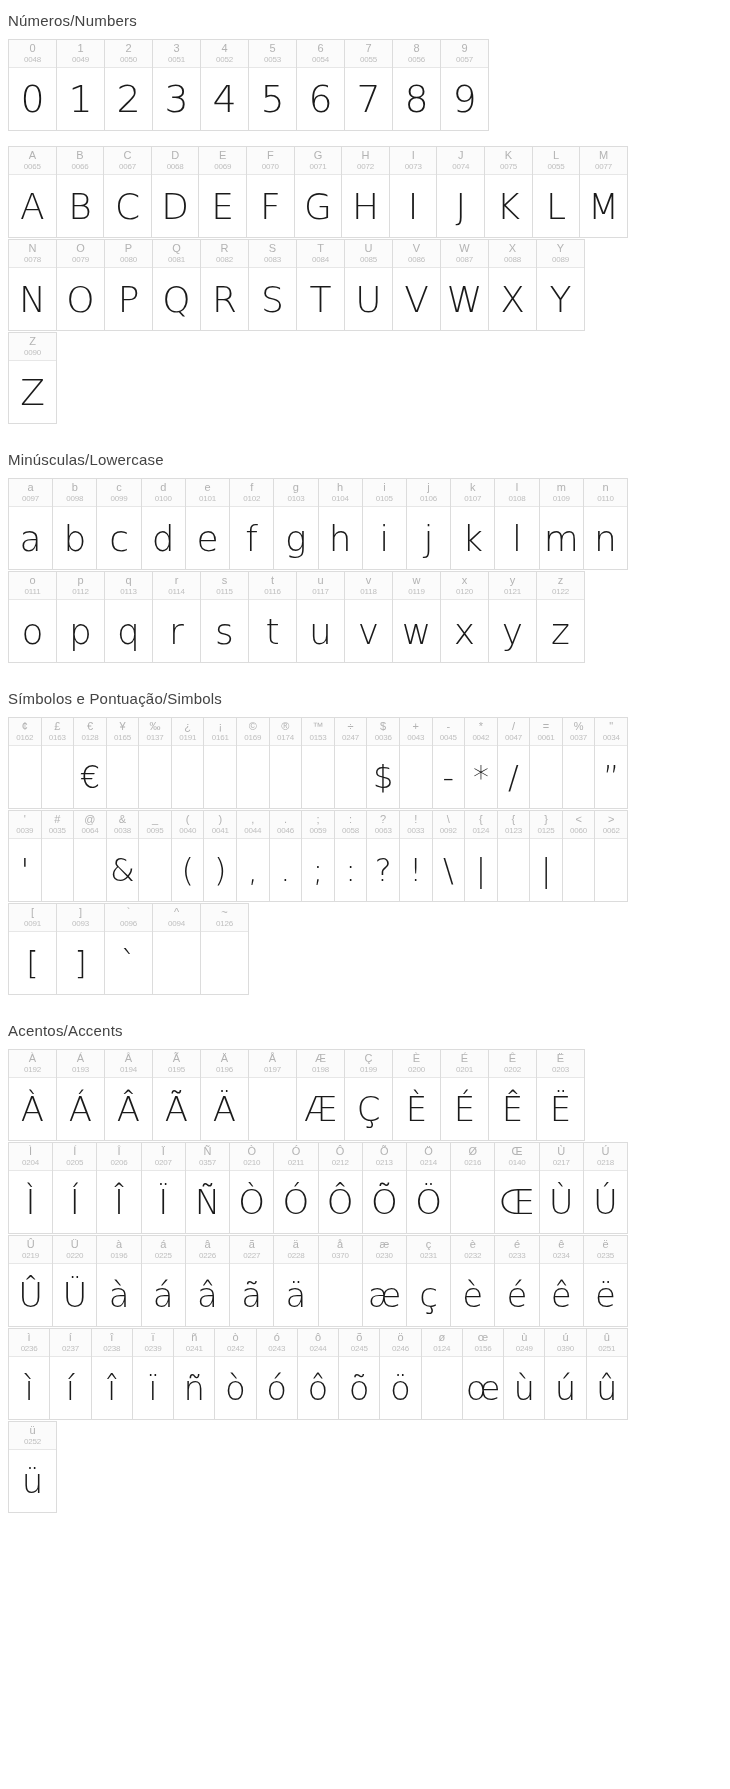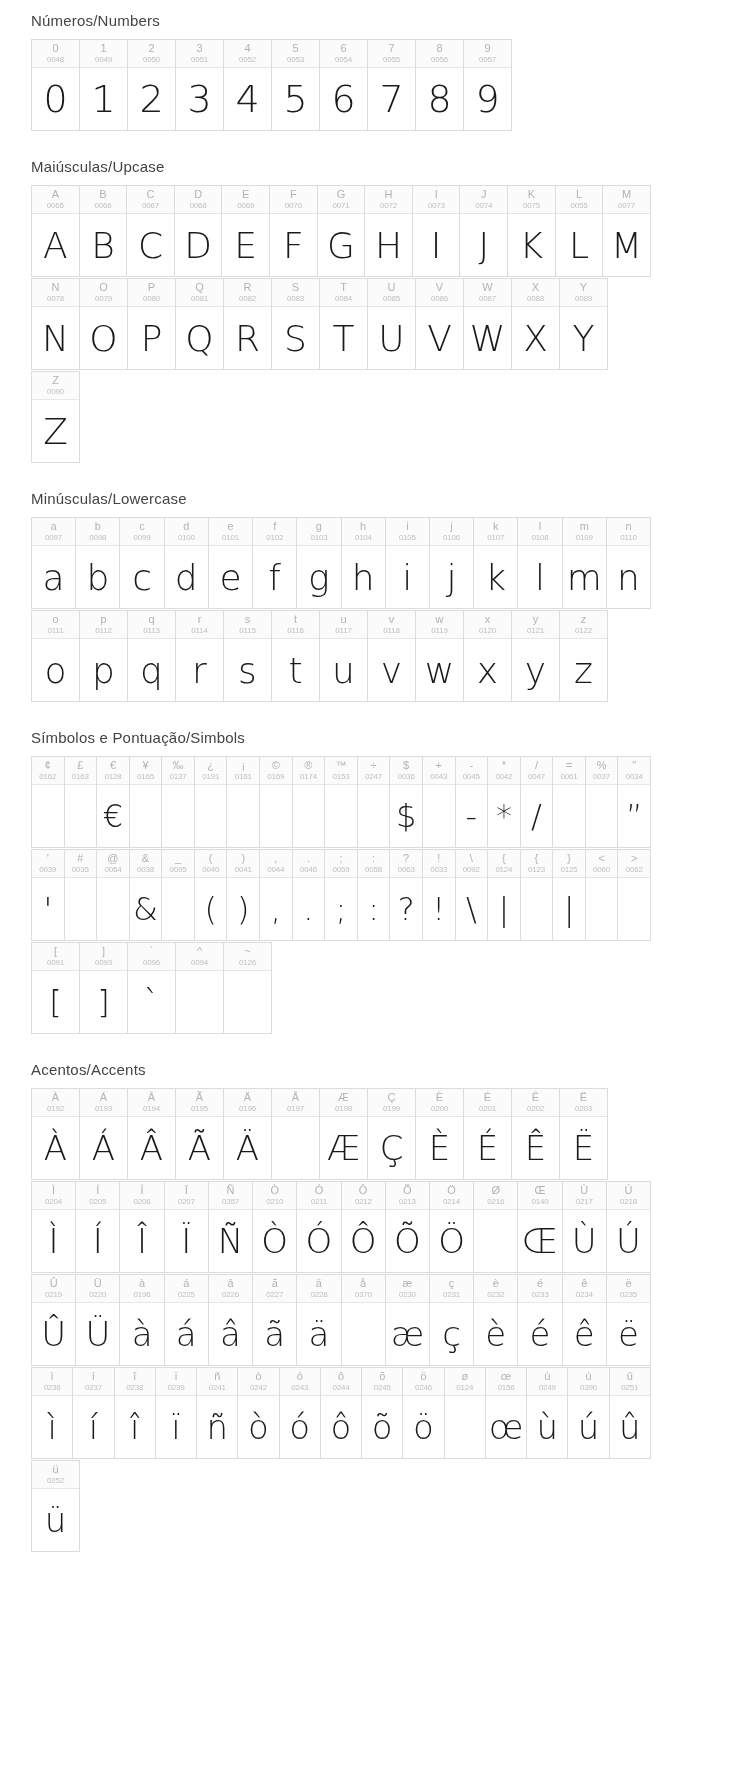--- a/index.html
+++ b/index.html
@@ -8,21 +8,20 @@
     padding: 0;
     background: #ffffff;
     font-family: "Liberation Sans", sans-serif;
   }
   body {
     width: 730px;
   }
   .page {
     width: 628px;
     padding: 0 0 0 0;
-    margin-left: 23px;
   }
   .section {
     margin: 0 0 0 0;
   }
   .section-title {
     font-size: 15px;
     color: #444444;
     font-weight: normal;
     margin: 0;
     padding: 12px 0 10px 8px;
@@ -162,21 +161,20 @@
               <div class="ch">9</div>
               <div class="code">0057</div>
             </div>
             <div class="glyph">9</div>
           </div>
         </div>
       </div>
       <div class="spacer"></div>
     </div>
     <div class="section sec-upcase">
-      <div class="section-title">Maiúsculas/Upcase</div>
       <div class="rows">
         <div class="glyph-row">
           <div class="cell">
             <div class="cap">
               <div class="ch">A</div>
               <div class="code">0065</div>
             </div>
             <div class="glyph">A</div>
           </div>
           <div class="cell">

